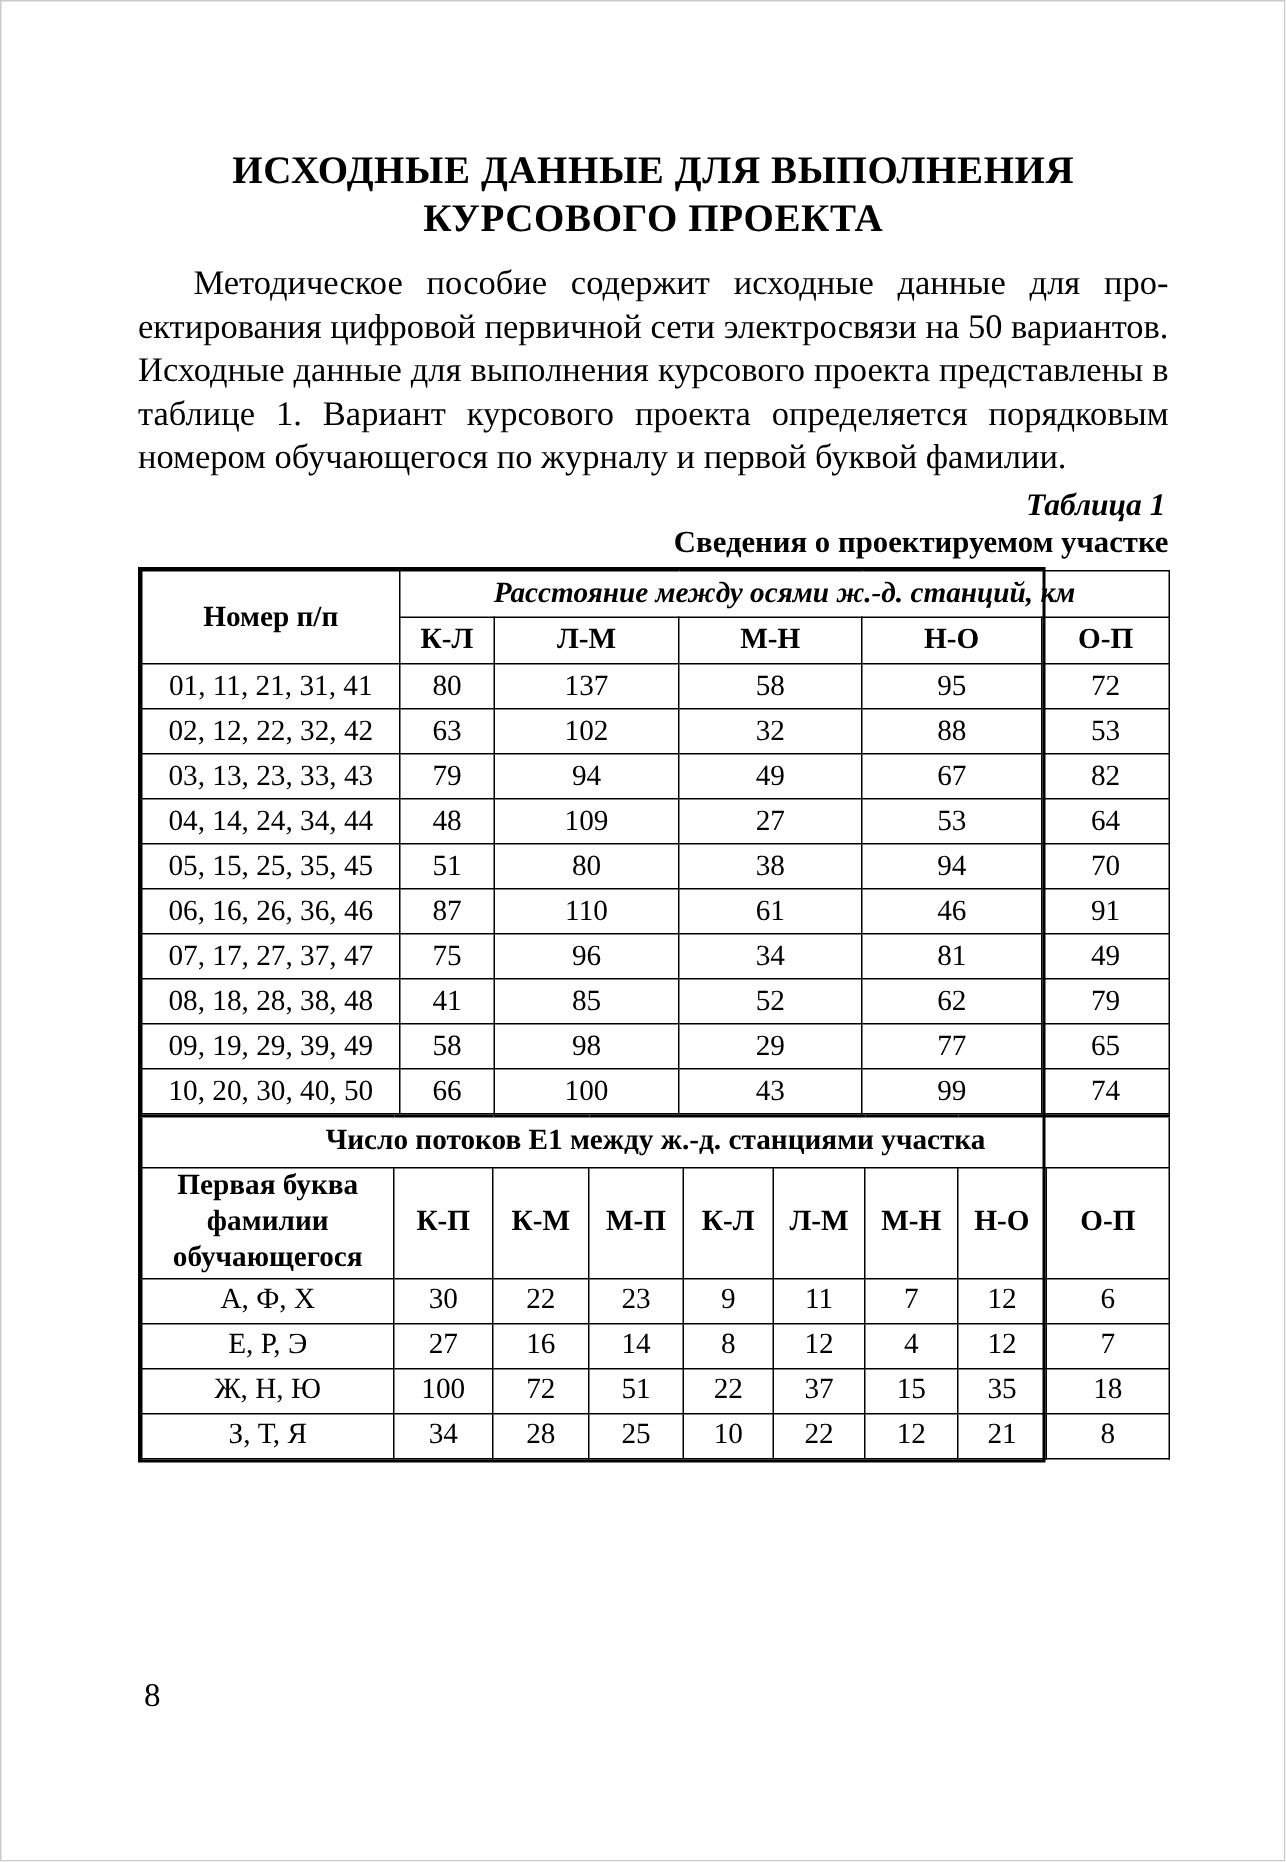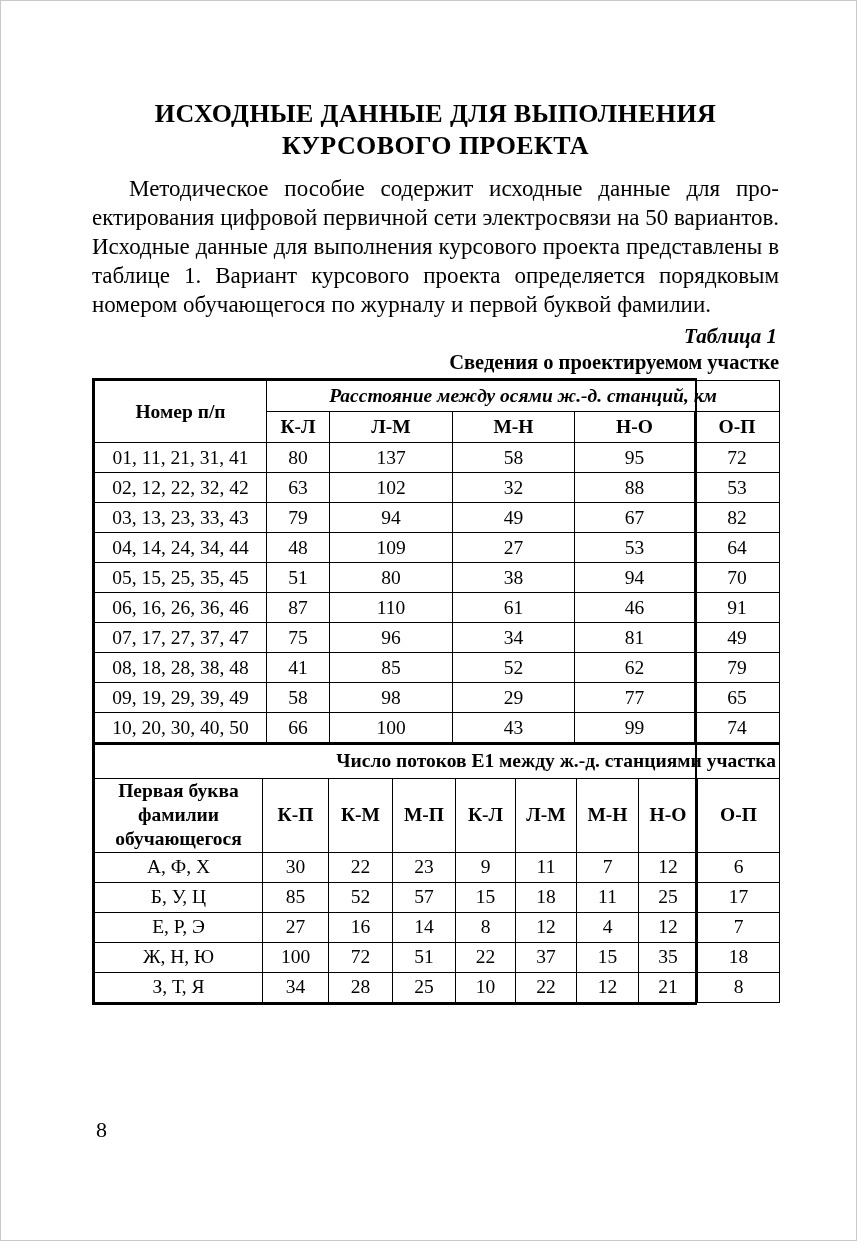--- a/index.html
+++ b/index.html
@@ -68,21 +68,21 @@
     vertical-align: middle;
     padding: 1px 3px;
     font-weight: normal;
     height: 30px;
     overflow: hidden;
   }
   th { font-weight: bold; }
   .t1 .group-header { height: 31px; font-style: italic; }
   .t1 .sub-header th { height: 31px; }
   .t2 { border-top: 2px solid #000; }
-  .t2 .section-header { height: 34px; text-align: right; }
+  .t2 .section-header { height: 34px; }
   .t2 .first-col-header {
     height: 74px;
     line-height: 24px;
     padding: 0 14px;
   }
   .page-number {
     position: absolute;
     left: 95px;
     top: 1116px;
     font-size: 22px;
@@ -247,31 +247,20 @@
               <td>30</td>
               <td>22</td>
               <td>23</td>
               <td>9</td>
               <td>11</td>
               <td>7</td>
               <td>12</td>
               <td>6</td>
             </tr>
             <tr>
-              <td>Б, У, Ц</td>
-              <td>85</td>
-              <td>52</td>
-              <td>57</td>
-              <td>15</td>
-              <td>18</td>
-              <td>11</td>
-              <td>25</td>
-              <td>17</td>
-            </tr>
-            <tr>
               <td>Е, Р, Э</td>
               <td>27</td>
               <td>16</td>
               <td>14</td>
               <td>8</td>
               <td>12</td>
               <td>4</td>
               <td>12</td>
               <td>7</td>
             </tr>

